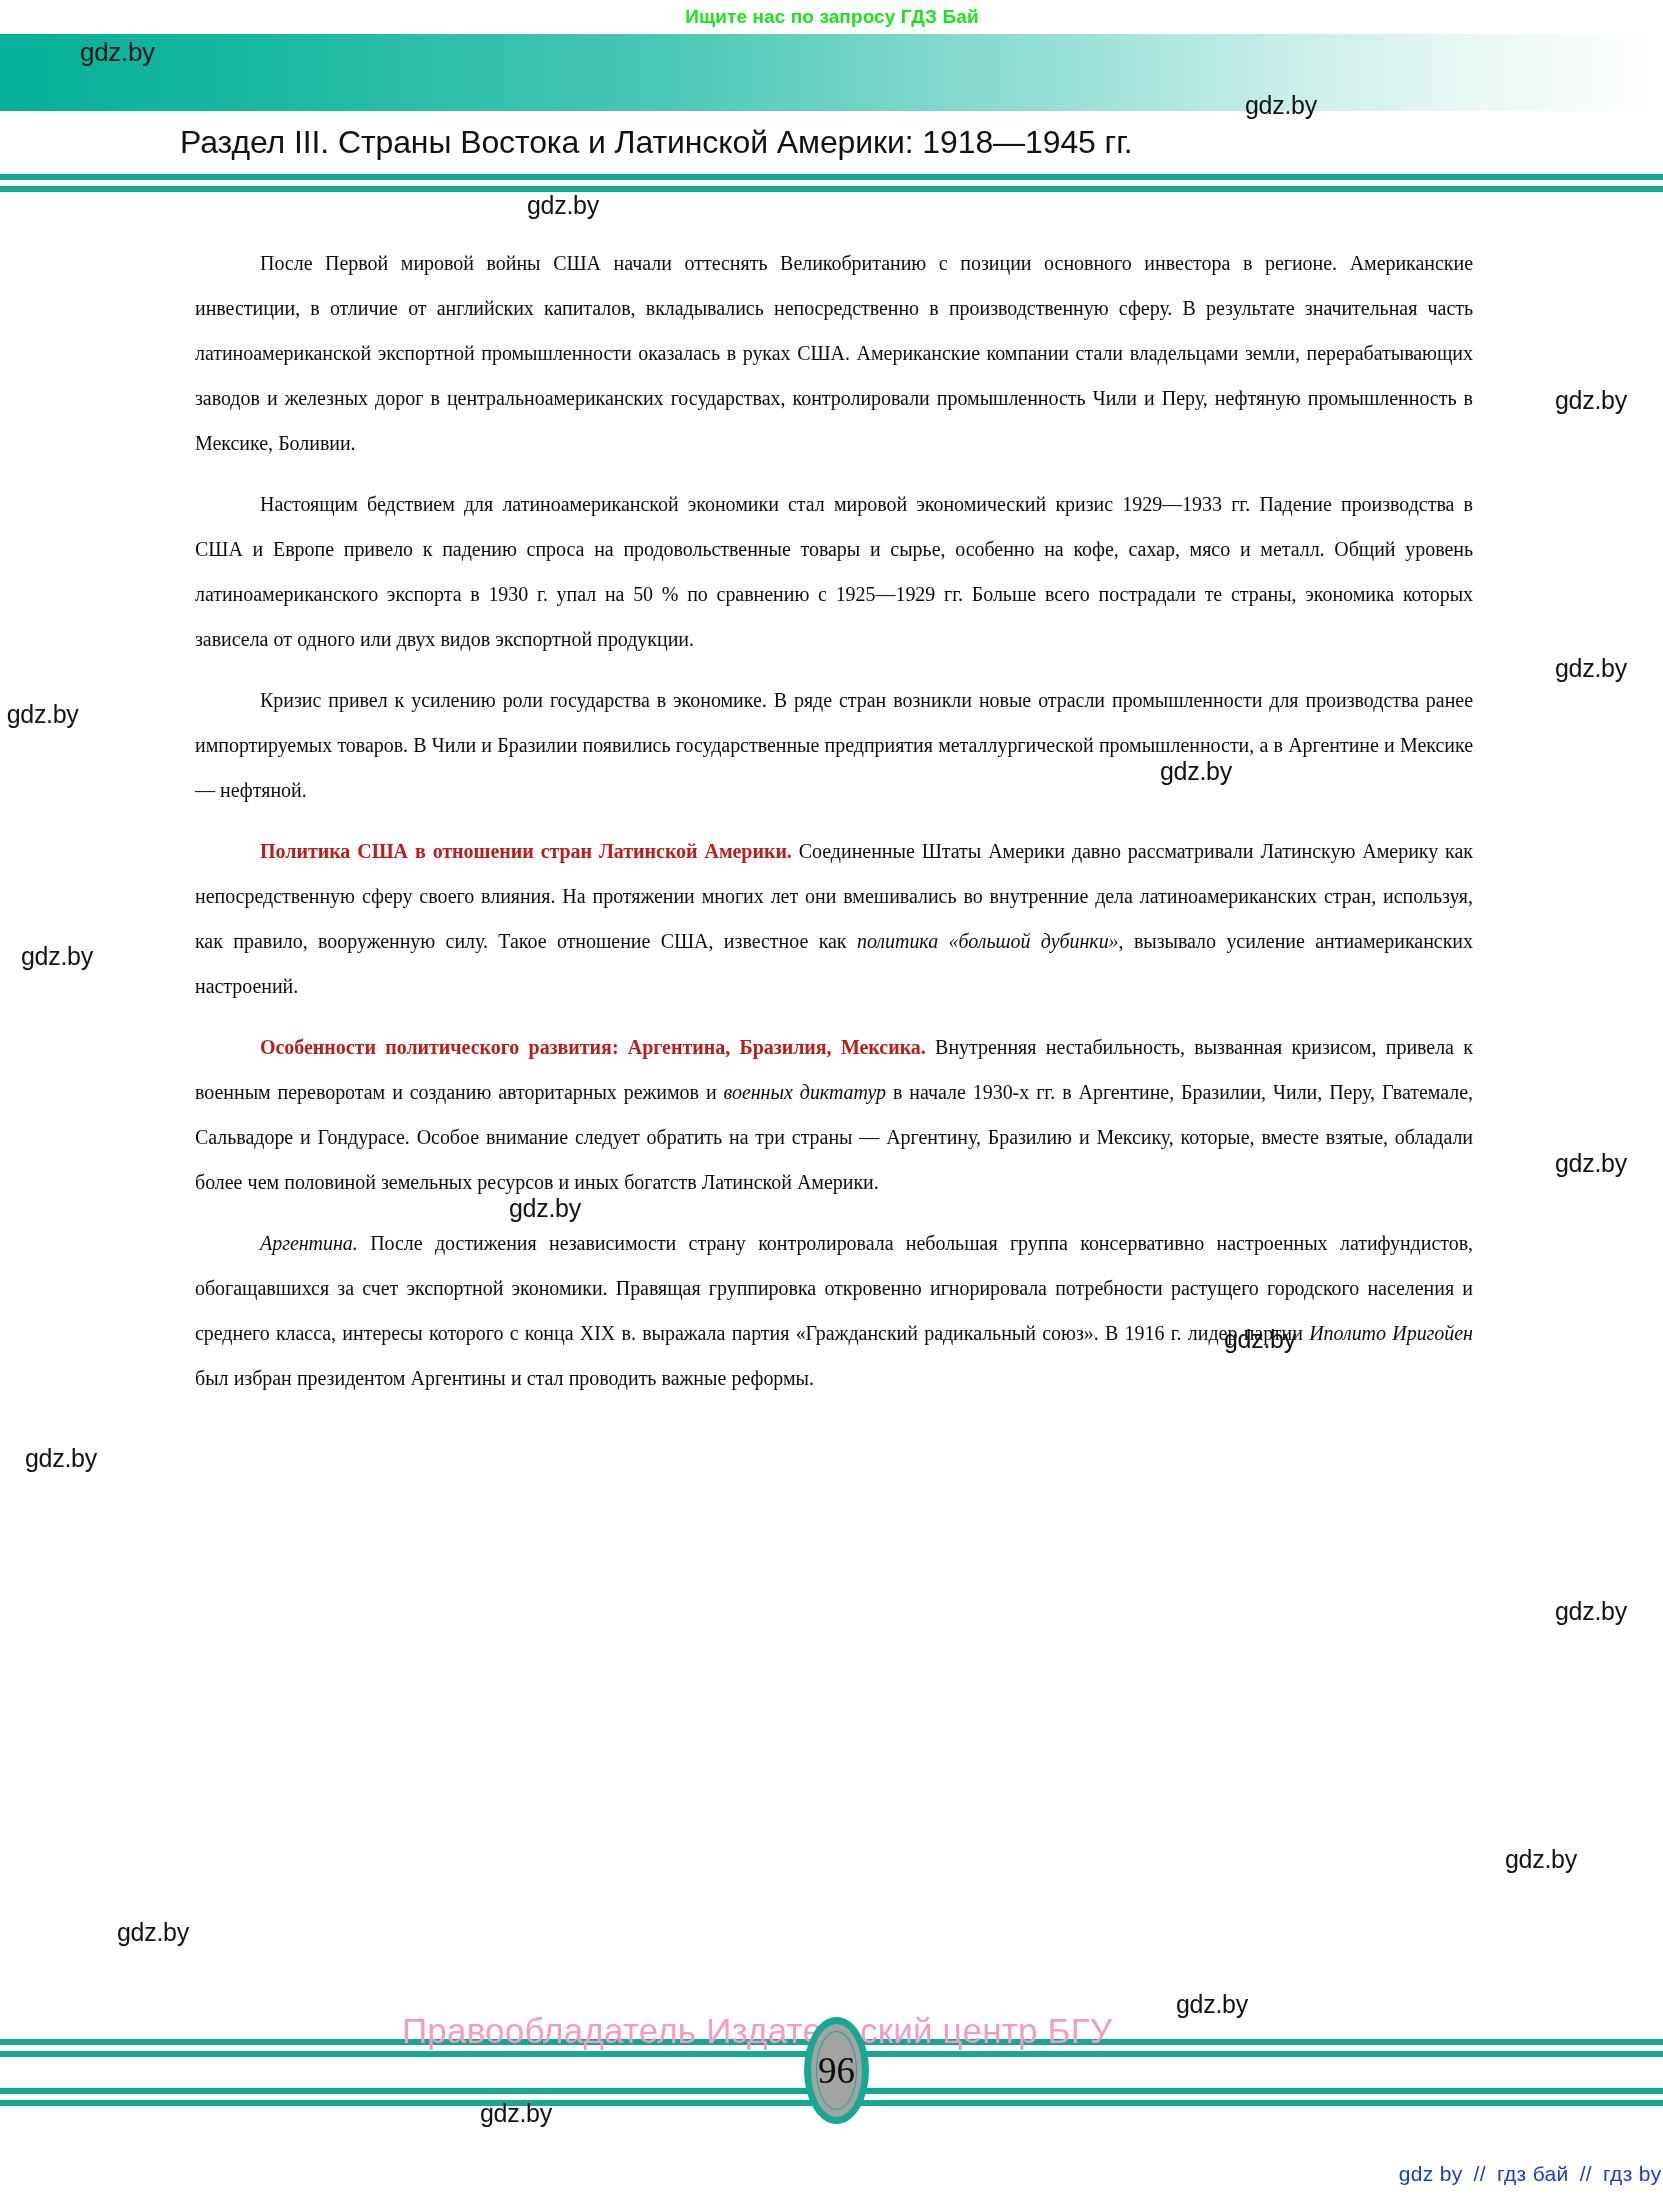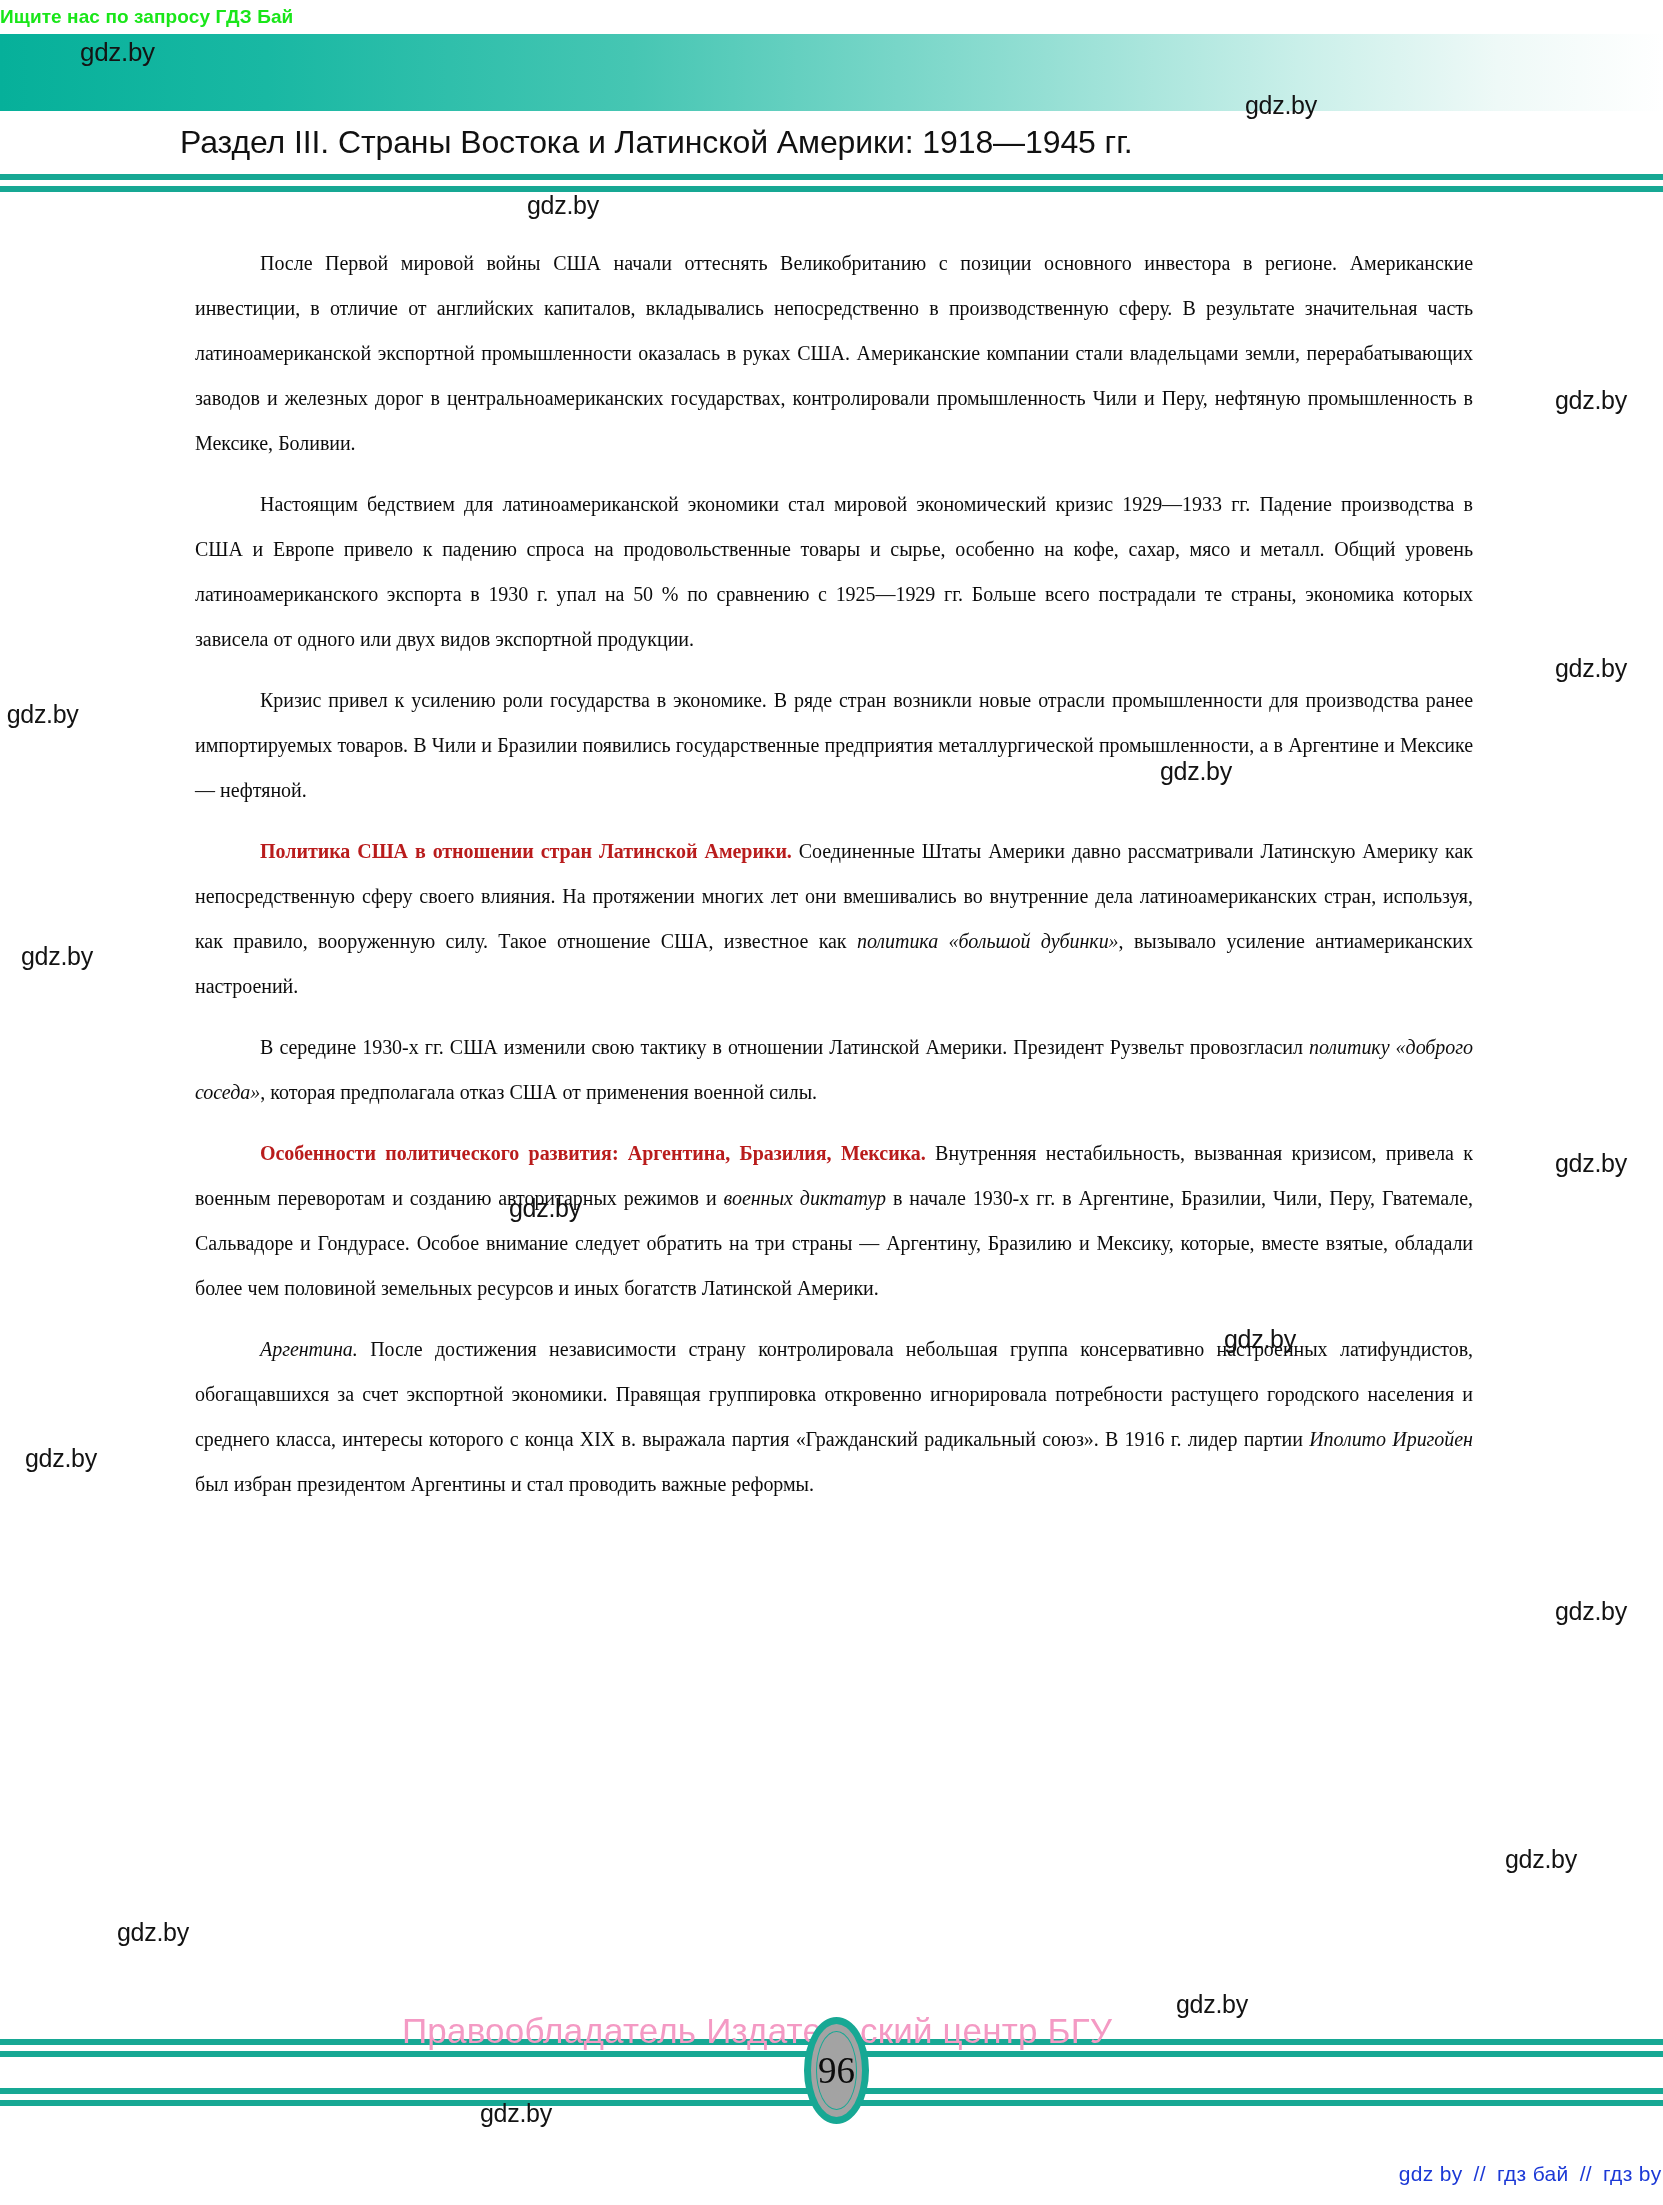--- a/index.html
+++ b/index.html
@@ -18,21 +18,21 @@
   }
 
   
   .promo-strip {
     position: absolute;
     top: 0; left: 0;
     width: 1664px;
     height: 34px;
     display: flex;
     align-items: center;
-    justify-content: flex-start;
+    justify-content: center;
   }
   .promo-text {
     color: #19e619;
     font-family: "Liberation Sans", "DejaVu Sans", sans-serif;
     font-size: 19px;
     font-weight: 700;
     letter-spacing: 0.1px;
     white-space: nowrap;
   }
 
@@ -200,21 +200,20 @@
 <div class="column">
 
   <p class="body">После Первой мировой войны США начали оттеснять Великобританию с позиции основного инвестора в регионе. Американские инвестиции, в отличие от английских капиталов, вкладывались непосредственно в производственную сферу. В результате значительная часть латиноамериканской экспортной промышленности оказалась в руках США. Американские компании стали владельцами земли, перерабатывающих заводов и железных дорог в центральноамериканских государствах, контролировали промышленность Чили и Перу, нефтяную промышленность в Мексике, Боливии.</p>
 
   <p class="body">Настоящим бедствием для латиноамериканской экономики стал мировой экономический кризис 1929—1933 гг. Падение производства в США и Европе привело к падению спроса на продовольственные товары и сырье, особенно на кофе, сахар, мясо и металл. Общий уровень латиноамериканского экспорта в 1930 г. упал на 50 % по сравнению с 1925—1929 гг. Больше всего пострадали те страны, экономика которых зависела от одного или двух видов экспортной продукции.</p>
 
   <p class="body">Кризис привел к усилению роли государства в экономике. В ряде стран возникли новые отрасли промышленности для производства ранее импортируемых товаров. В Чили и Бразилии появились государственные предприятия металлургической промышленности, а в Аргентине и Мексике — нефтяной.</p>
 
   <p class="body"><span class="lead">Политика США в отношении стран Латинской Америки.</span><span> Соединенные Штаты Америки давно рассматривали Латинскую Америку как непосредственную сферу своего влияния. На протяжении многих лет они вмешивались во внутренние дела латиноамериканских стран, используя, как правило, вооруженную силу. Такое отношение США, известное как </span><span class="it">политика «большой дубинки»</span><span>, вызывало усиление антиамериканских настроений.</span></p>
 
-  <p class="body"><span>В середине 1930-х гг. США изменили свою тактику в отношении Латинской Америки. Президент Рузвельт провозгласил </span><span class="it">политику «доброго соседа»</span><span>, которая предполагала отказ США от применения военной силы.</span></p>
 
   <p class="body"><span class="lead">Особенности политического развития: Аргентина, Бразилия, Мексика.</span><span> Внутренняя нестабильность, вызванная кризисом, привела к военным переворотам и созданию авторитарных режимов и </span><span class="it-b">военных диктатур</span><span> в начале 1930-х гг. в Аргентине, Бразилии, Чили, Перу, Гватемале, Сальвадоре и Гондурасе. Особое внимание следует обратить на три страны — Аргентину, Бразилию и Мексику, которые, вместе взятые, обладали более чем половиной земельных ресурсов и иных богатств Латинской Америки.</span></p>
 
   <p class="body"><span class="it">Аргентина.</span><span> После достижения независимости страну контролировала небольшая группа консервативно настроенных латифундистов, обогащавшихся за счет экспортной экономики. Правящая группировка откровенно игнорировала потребности растущего городского населения и среднего класса, интересы которого с конца XIX в. выражала партия «Гражданский радикальный союз». В 1916 г. лидер партии </span><span class="it">Иполито Иригойен</span><span> был избран президентом Аргентины и стал проводить важные реформы.</span></p>
 
 
 </div>
 
 <div class="rule rule-bot-a"></div>
 <div class="rule rule-bot-b"></div>

